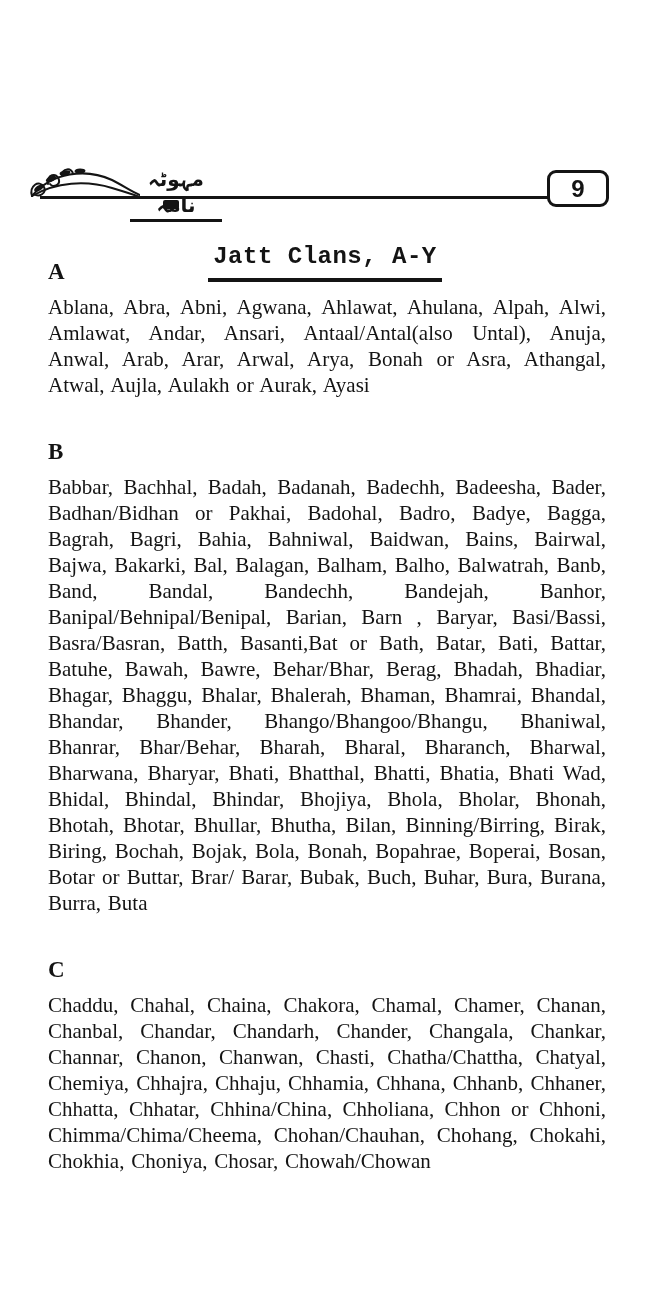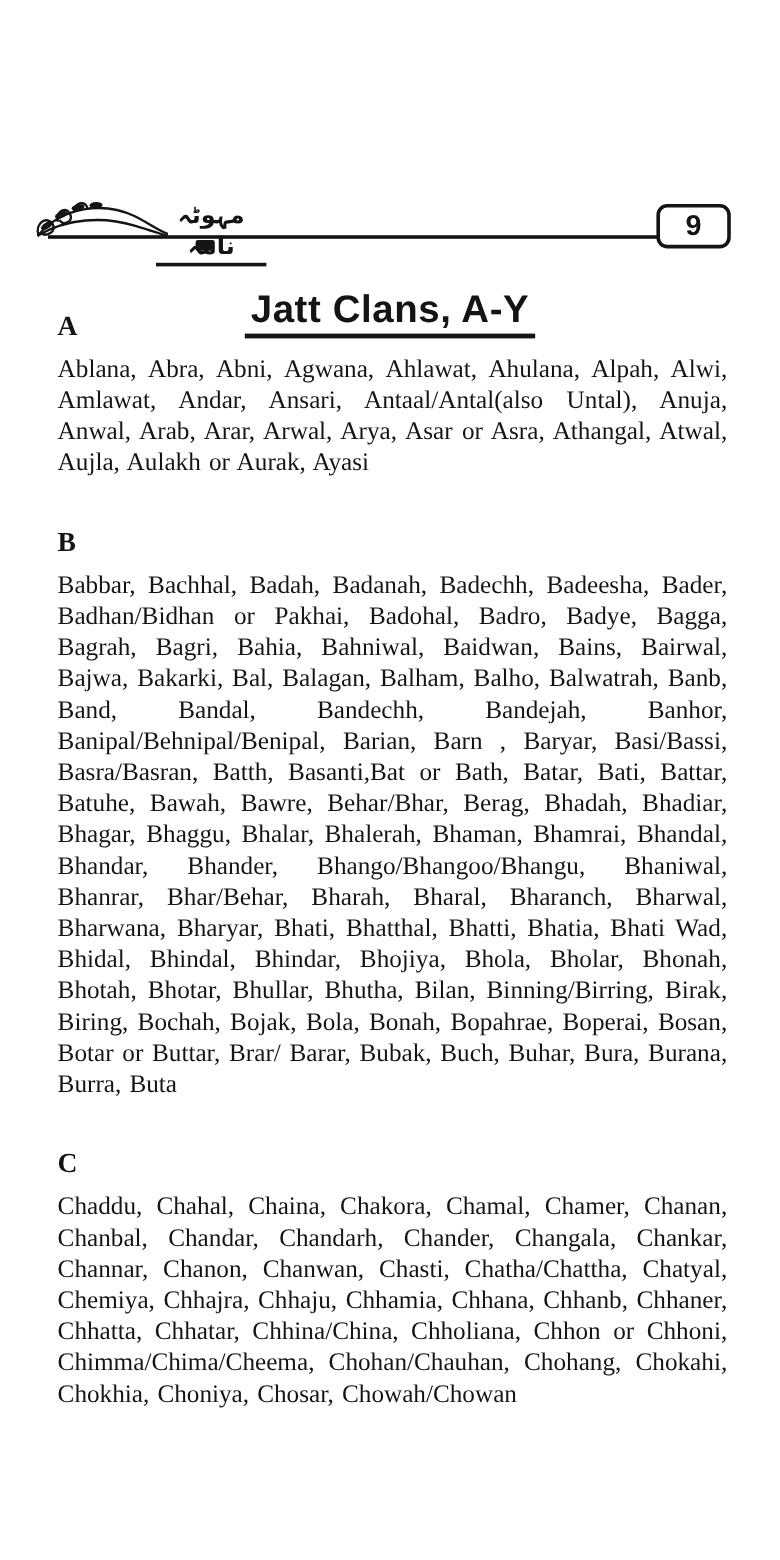--- a/index.html
+++ b/index.html
@@ -72,23 +72,23 @@
 
   .title-row {
     position: absolute;
     top: 209px;
     left: 0;
     right: 0;
     text-align: center;
   }
   .page-title {
     display: inline-block;
-    font-family: Liberation Sans, sans-serif;
+    font-family: Liberation Mono, monospace;
     font-weight: bold;
-    font-size: 32px;
+    font-size: 24px;
     line-height: 40px;
     letter-spacing: 0.5px;
     border-bottom: 4px solid #141414;
     padding: 0 5px 1px 5px;
     margin-top: 28px;
   }
 
   
   .content {
     position: absolute;
@@ -144,21 +144,21 @@
   </div>
 
   <div class="title-row">
     <h1 class="page-title">Jatt Clans, A-Y</h1>
   </div>
 
   <main class="content">
 
     <section class="clan-section">
       <h2 class="section-letter">A</h2>
-      <p class="clan-list">Ablana, Abra, Abni, Agwana, Ahlawat, Ahulana, Alpah, Alwi, Amlawat, Andar, Ansari, Antaal/Antal(also Untal), Anuja, Anwal, Arab, Arar, Arwal, Arya, Asar or Asra, Athangal, Atwal, Aujla, Aulakh or Aurak, Ayasi</p>
+      <p class="clan-list">Ablana, Abra, Abni, Agwana, Ahlawat, Ahulana, Alpah, Alwi, Amlawat, Andar, Ansari, Antaal/Antal(also Untal), Anuja, Anwal, Arab, Arar, Arwal, Arya, Bonah or Asra, Athangal, Atwal, Aujla, Aulakh or Aurak, Ayasi</p>
     </section>
 
     <section class="clan-section">
       <h2 class="section-letter">B</h2>
       <p class="clan-list">Babbar, Bachhal, Badah, Badanah, Badechh, Badeesha, Bader, Badhan/Bidhan or Pakhai, Badohal, Badro, Badye, Bagga, Bagrah, Bagri, Bahia, Bahniwal, Baidwan, Bains, Bairwal, Bajwa, Bakarki, Bal, Balagan, Balham, Balho, Balwatrah, Banb, Band, Bandal, Bandechh, Bandejah, Banhor, Banipal/Behnipal/Benipal, Barian, Barn , Baryar, Basi/Bassi, Basra/Basran, Batth, Basanti,Bat or Bath, Batar, Bati, Battar, Batuhe, Bawah, Bawre, Behar/Bhar, Berag, Bhadah, Bhadiar, Bhagar, Bhaggu, Bhalar, Bhalerah, Bhaman, Bhamrai, Bhandal, Bhandar, Bhander, Bhango/Bhangoo/Bhangu, Bhaniwal, Bhanrar, Bhar/Behar, Bharah, Bharal, Bharanch, Bharwal, Bharwana, Bharyar, Bhati, Bhatthal, Bhatti, Bhatia, Bhati Wad, Bhidal, Bhindal, Bhindar, Bhojiya, Bhola, Bholar, Bhonah, Bhotah, Bhotar, Bhullar, Bhutha, Bilan, Binning/Birring, Birak, Biring, Bochah, Bojak, Bola, Bonah, Bopahrae, Boperai, Bosan, Botar or Buttar, Brar/ Barar, Bubak, Buch, Buhar, Bura, Burana, Burra, Buta</p>
     </section>
 
     <section class="clan-section">
       <h2 class="section-letter">C</h2>
       <p class="clan-list">Chaddu, Chahal, Chaina, Chakora, Chamal, Chamer, Chanan, Chanbal, Chandar, Chandarh, Chander, Changala, Chankar, Channar, Chanon, Chanwan, Chasti, Chatha/Chattha, Chatyal, Chemiya, Chhajra, Chhaju, Chhamia, Chhana, Chhanb, Chhaner, Chhatta, Chhatar, Chhina/China, Chholiana, Chhon or Chhoni, Chimma/Chima/Cheema, Chohan/Chauhan, Chohang, Chokahi, Chokhia, Choniya, Chosar, Chowah/Chowan</p>

